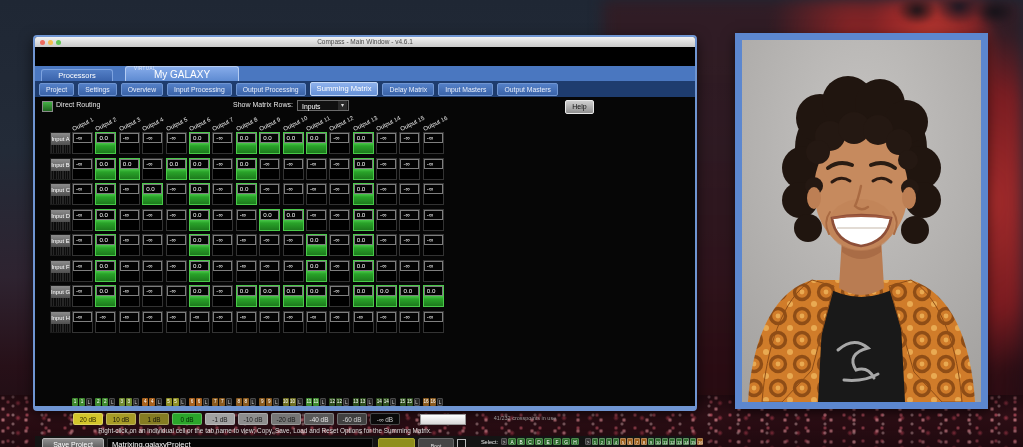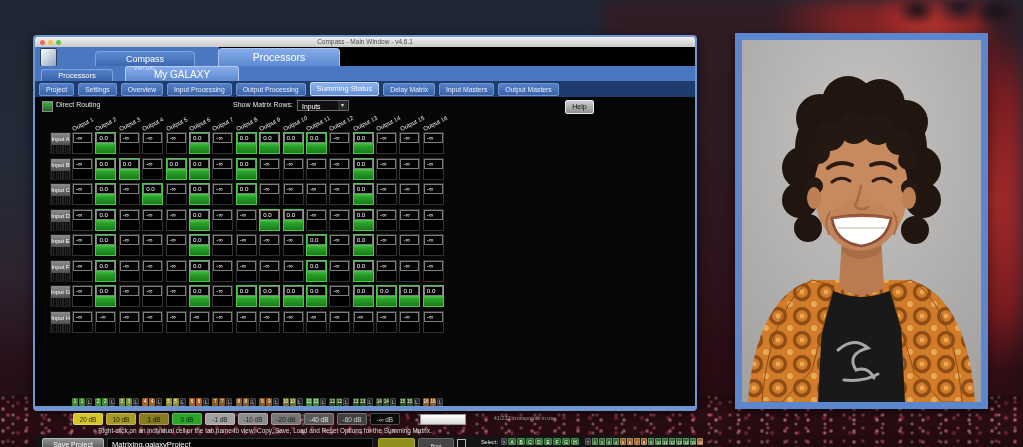--- a/index.html
+++ b/index.html
@@ -140,42 +140,36 @@
 <div class="bg-crowd"></div>
 
 <div class="window">
   <div class="titlebar">
     <span class="light r"></span>
     <span class="light y"></span>
     <span class="light g"></span>
     <span class="wtitle">Compass - Main Window - v4.6.1</span>
   </div>
 
-  <div class="row1">
-    <div class="blueLeft"></div>
-    <div class="appicon"></div>
-    <div class="tab1 c">Compass</div>
-    <div class="tab1 p">Processors</div>
-  </div>
 
   <div class="row2">
     <div class="tab2 i">Processors</div>
     <div class="tab2 g">
       <span class="virtual">VIRTUAL</span>
       <span>My GALAXY</span>
     </div>
   </div>
 
   <div class="row3" id="subtabs">
       <div class="subtab">Project</div>
       <div class="subtab">Settings</div>
       <div class="subtab">Overview</div>
       <div class="subtab">Input Processing</div>
       <div class="subtab">Output Processing</div>
-      <div class="subtab sel">Summing Status</div>
+      <div class="subtab sel">Summing Matrix</div>
       <div class="subtab">Delay Matrix</div>
       <div class="subtab">Input Masters</div>
       <div class="subtab">Output Masters</div>
     </div>
 
   <div class="content">
 
     <div class="dr-check"></div>
     <div class="dr-label">Direct Routing</div>
     <div class="smr-label">Show Matrix Rows:</div>

